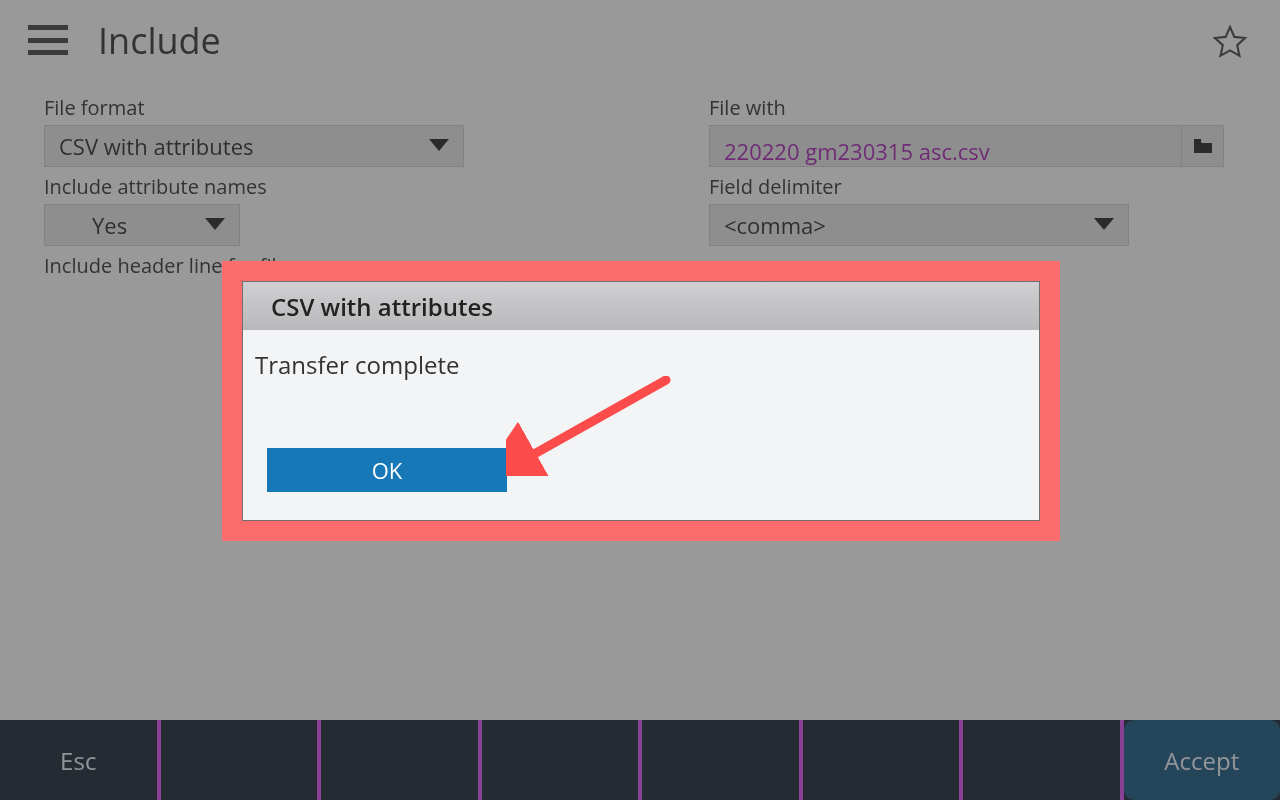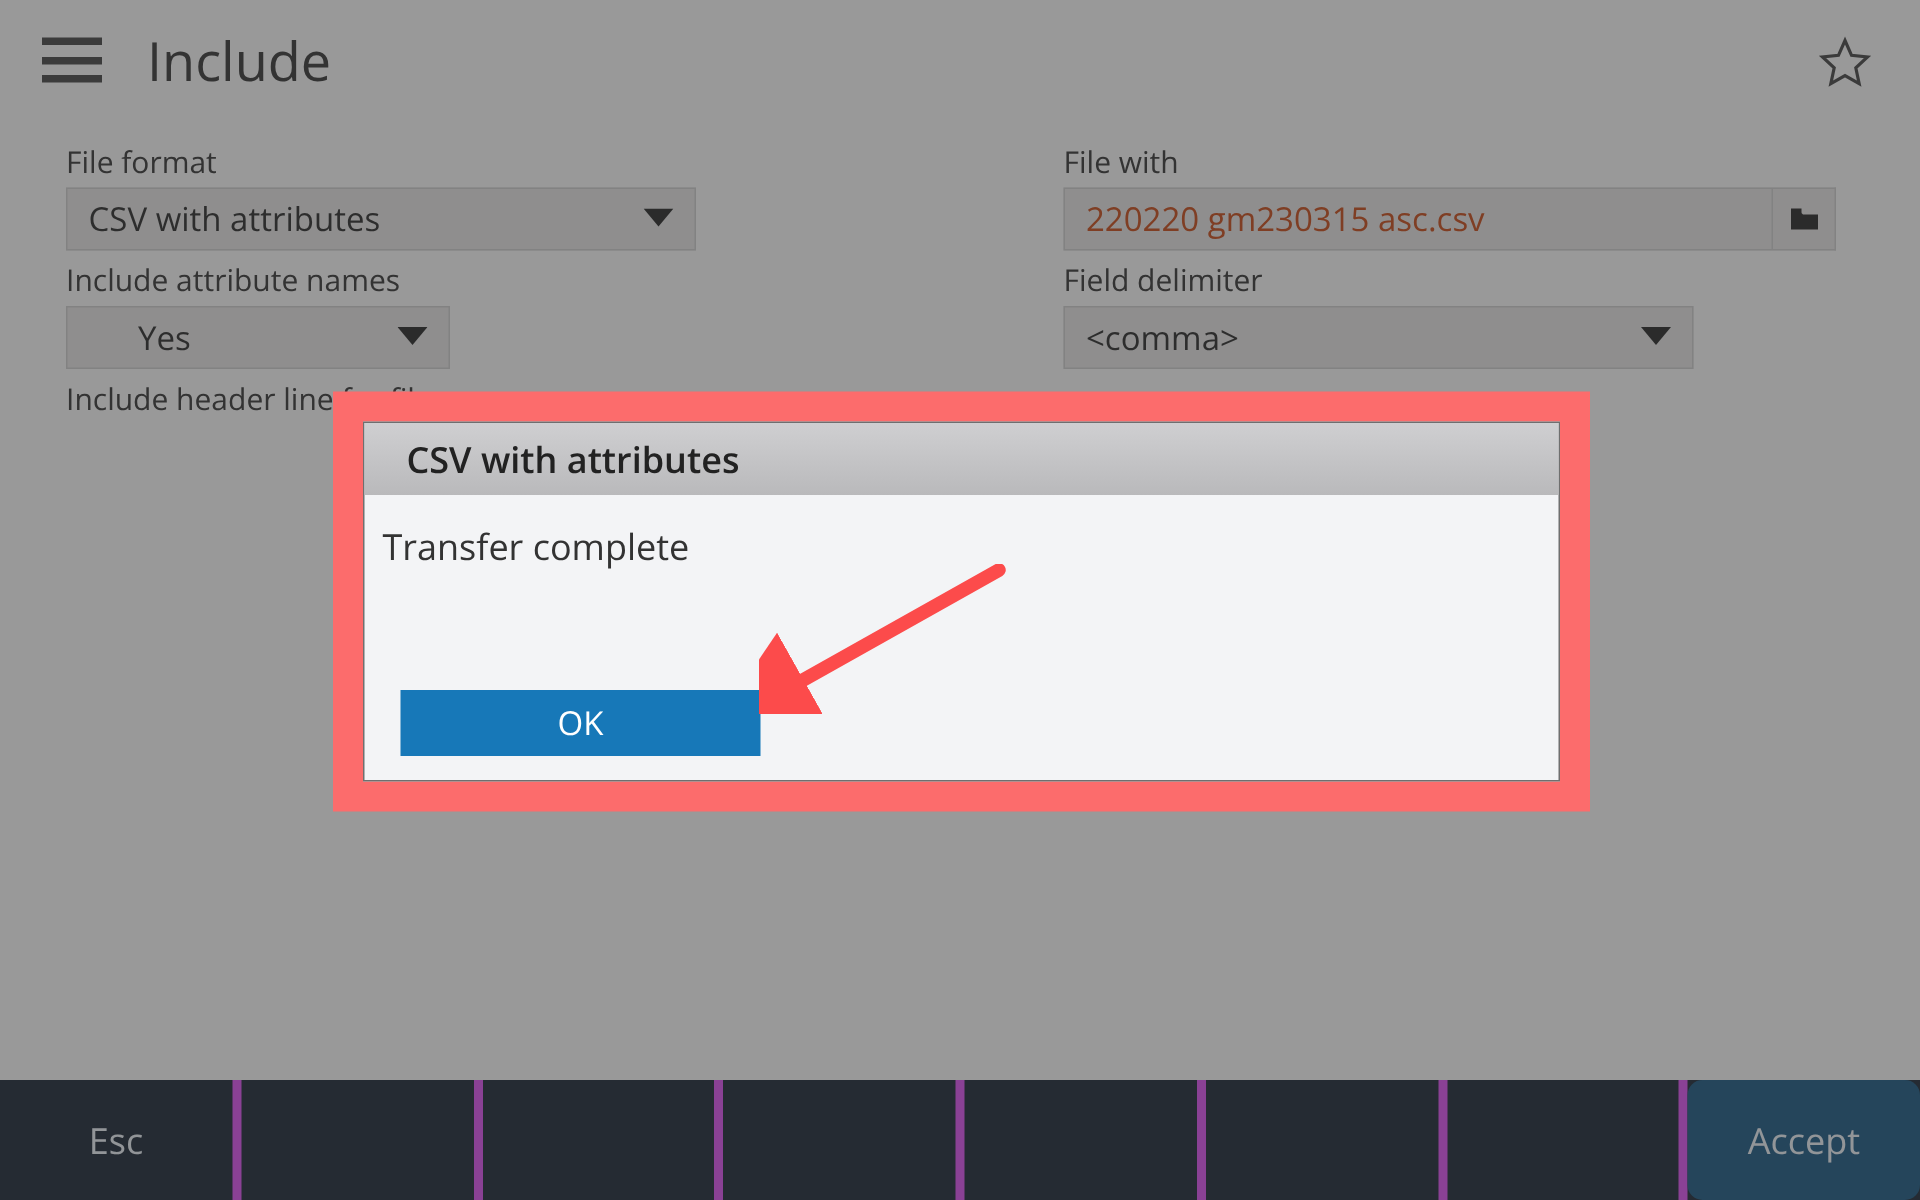--- a/index.html
+++ b/index.html
@@ -12,44 +12,44 @@
   .hamburger div { height: 5px; background: #3a3a3a; }
   .title { font-size: 36px; color: #2a2a2a; font-weight: 400; }
   .star { position: absolute; right: 32px; top: 24px; width: 36px; height: 36px; cursor: pointer; }
 
   
   .form { position: absolute; left: 44px; right: 56px; top: 94px; display: grid; grid-template-columns: 1fr 1fr; column-gap: 150px; row-gap: 6px; }
   .field { display: flex; flex-direction: column; gap: 4px; }
   .flabel { font-size: 20px; color: #2a2a2a; }
   .combo { position: relative; background: #e2e1e1; height: 42px; display: flex; align-items: center; padding: 0 14px; font-size: 22px; color: #1f1f1f; border: 1px solid #c9c9c9; cursor: pointer; }
   .combo .caret { position: absolute; right: 14px; top: 50%; transform: translateY(-50%); }
-  .txt { background: #e2e1e1; height: 42px; display: flex; align-items: center; padding: 0 14px; font-size: 22px; color: #c2410c; border: 1px solid #c9c9c9; }
+  .txt { background: #e2e1e1; height: 42px; display: flex; align-items: flex-end; padding: 0 14px; font-size: 22px; color: #a21caf; border: 1px solid #c9c9c9; }
   .file-row { display: flex; }
   .file-row .txt { flex: 1; }
   .folder-btn { width: 42px; height: 42px; background: #e2e1e1; border: 1px solid #c9c9c9; border-left: none; display: flex; align-items: center; justify-content: center; cursor: pointer; }
   .chk { width: 28px; height: 28px; border: 2px solid #8a8a8a; background: #fff; margin-left: 10px; margin-top: 4px; cursor: pointer; }
-  .combo-narrow { width: 256px; padding-left: 47px; }
+  .combo-narrow { width: 196px; padding-left: 47px; }
   .combo-wide  { width: 420px; }
 
   
   .caret svg, .star svg, .folder-btn svg { display: block; }
 
   
   .footer { position: absolute; left: 0; right: 0; bottom: 0; height: 80px; display: flex; background: #0e1b2a; }
-  .fcell { flex: 1; border-right: 6px solid #d946ef; display: flex; align-items: center; justify-content: center; font-size: 24px; color: #e8eef5; cursor: pointer; }
+  .fcell { flex: 1; border-right: 4px solid #d946ef; display: flex; align-items: center; justify-content: center; font-size: 24px; color: #e8eef5; cursor: pointer; }
   .fcell:last-child { border-right: none; }
   .fcell.accept { background: #0e4e7a; border-radius: 10px; }
 
   
   .scrim { position: absolute; inset: 0; background: rgba(60,60,60,0.5); }
   .callout { position: absolute; left: 222px; top: 261px; width: 838px; height: 280px; background: #fc6c6c; padding: 20px; }
   .modal { position: absolute; left: 20px; top: 20px; right: 20px; bottom: 20px; background: #f3f4f6; border: 1px solid #6f6f6f; display: flex; flex-direction: column; }
   .modal-title { background: linear-gradient(#cfcfd1,#b9b9bb); height: 48px; display: flex; align-items: center; padding: 0 28px; font-size: 24px; font-weight: 600; color: #222; }
   .modal-body { flex: 1; padding: 18px 28px 0 12px; font-size: 24px; color: #333; position: relative; }
-  .ok-btn { position: absolute; left: 24px; bottom: 16px; width: 240px; height: 44px; display: flex; align-items: center; justify-content: center; background: #1778b8; color: #fff; font-size: 22px; cursor: pointer; }
+  .ok-btn { position: absolute; left: 24px; bottom: 28px; width: 240px; height: 44px; display: flex; align-items: center; justify-content: center; background: #1778b8; color: #fff; font-size: 22px; cursor: pointer; }
 
   
   .arrow { position: absolute; left: 506px; top: 376px; width: 170px; height: 100px; pointer-events: none; }
 </style>
 </head>
 <body>
 
 <div class="header">
   <div class="hamburger">
       <div></div>

